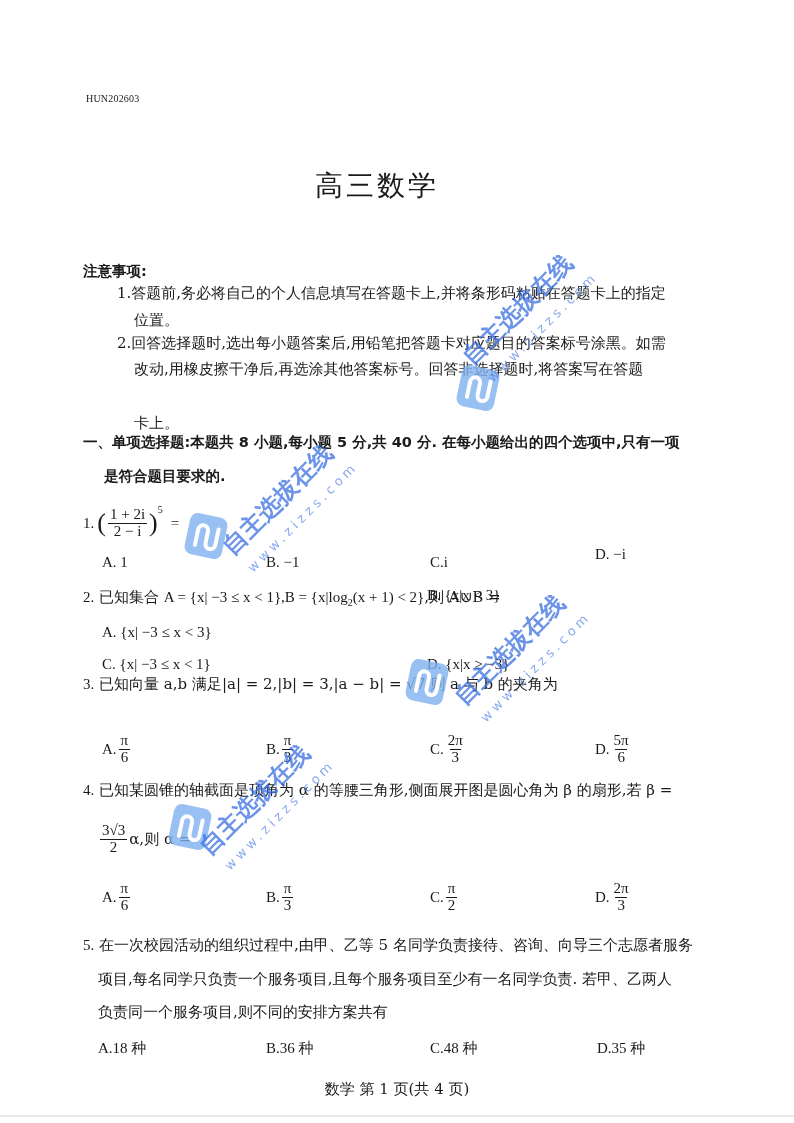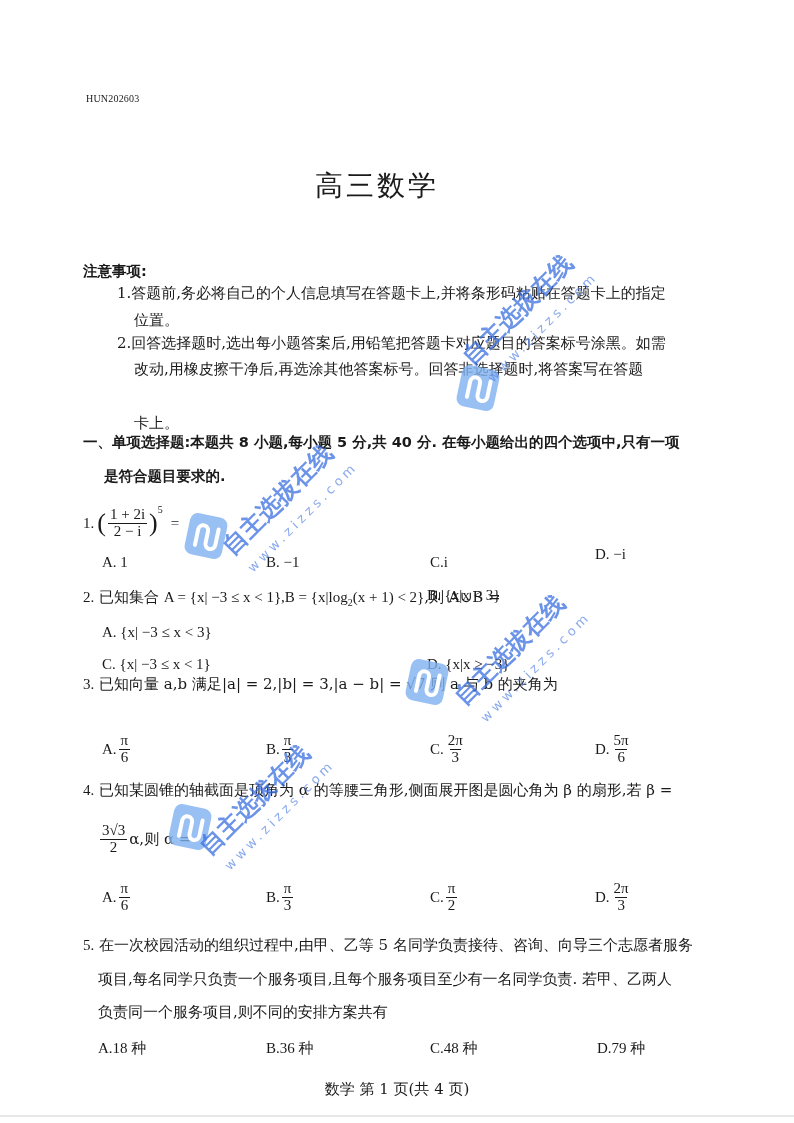--- a/index.html
+++ b/index.html
@@ -148,21 +148,21 @@
 
 <div class="abs line" style="left:83px; top:938px;">
   <span class="mathserif">5.</span>
   <span>在一次校园活动的组织过程中,由甲、乙等 5 名同学负责接待、咨询、向导三个志愿者服务</span>
 </div>
 <div class="abs line" style="left:98px; top:972px;">项目,每名同学只负责一个服务项目,且每个服务项目至少有一名同学负责. 若甲、乙两人</div>
 <div class="abs line" style="left:98px; top:1005px;">负责同一个服务项目,则不同的安排方案共有</div>
 <div class="opt" style="left:98px; top:1039px;"><span>A.</span><span>18 种</span></div>
 <div class="opt" style="left:266px; top:1039px;"><span>B.</span><span>36 种</span></div>
 <div class="opt" style="left:430px; top:1039px;"><span>C.</span><span>48 种</span></div>
-<div class="opt" style="left:597px; top:1039px;"><span>D.</span><span>79 种</span></div>
+<div class="opt" style="left:597px; top:1039px;"><span>D.</span><span>35 种</span></div>
 
 <div class="abs footer">数学   第 1 页(共 4 页)</div>
 <div class="abs bottom-rule"></div>
 
 <svg class="wm-logo" style="left:455px; top:363px;" viewBox="0 0 46 50">
   <g transform="rotate(12 23 25)">
       <rect x="4" y="4" width="38" height="42" rx="8" fill="#7fb0f0" opacity="0.8"></rect>
       <path d="M14 36 V20 a5 5 0 0 1 10 0 v12 a5 5 0 0 0 10 0 V16" fill="none" stroke="#fff" stroke-width="4" stroke-linecap="round"></path>
     </g>
 </svg>

